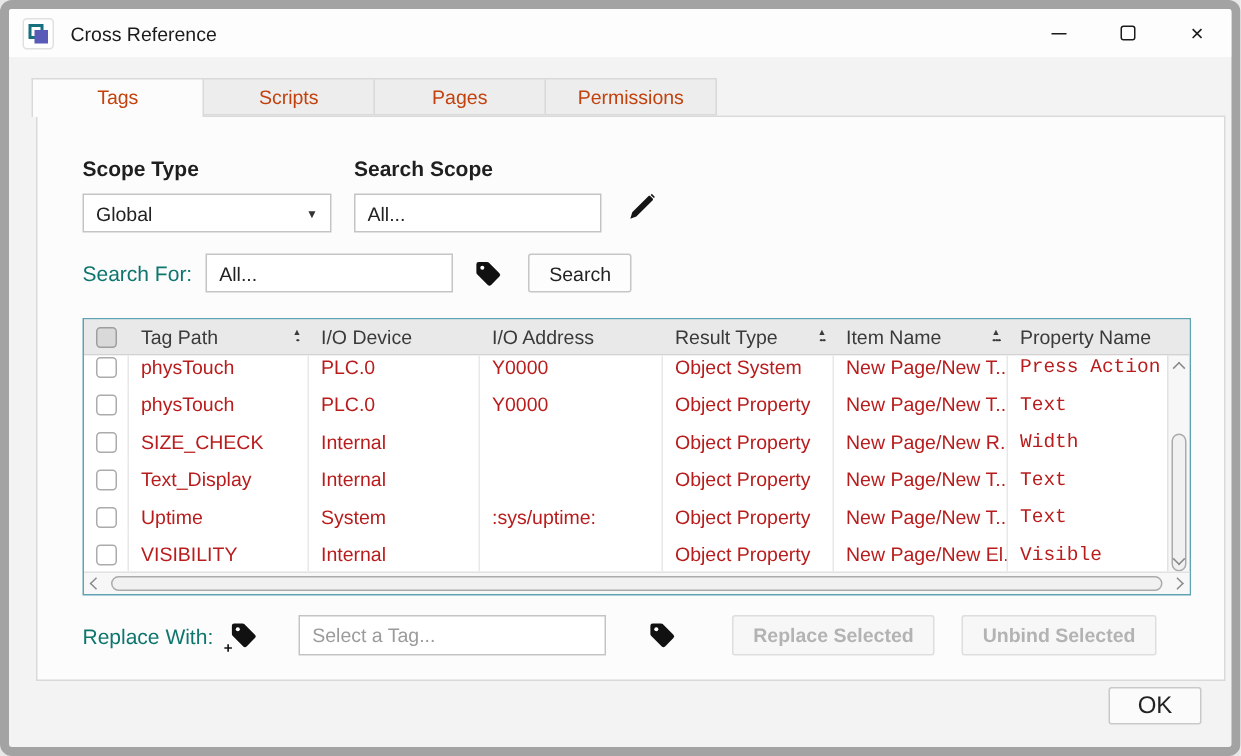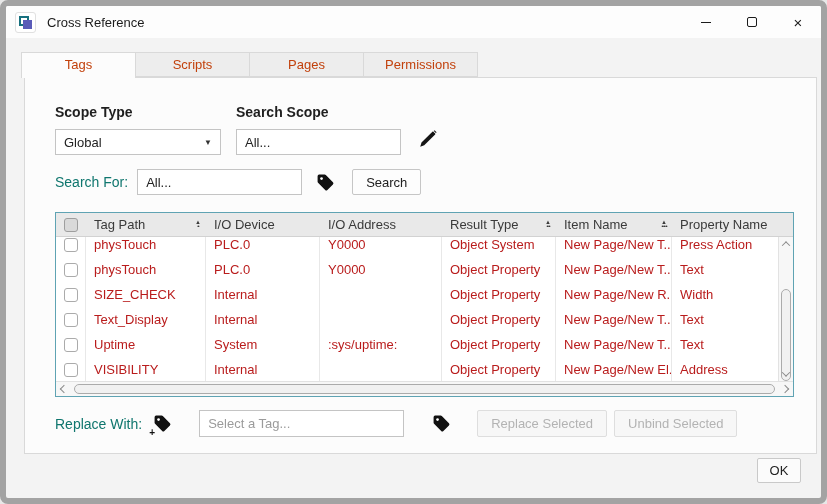--- a/index.html
+++ b/index.html
@@ -62,21 +62,21 @@
   .c3{width:122px;flex:0 0 auto;}
   .c4{width:114px;flex:0 0 auto;}
   .c5{width:116px;flex:0 0 auto;justify-content:space-between;}
   .c6{flex:1;}
   .tmain{display:flex;flex:1;overflow:hidden;}
   .rows-viewport{flex:1;overflow:hidden;}
   .rows{margin-top:-5px;}
   .trow{display:flex;height:25px;align-items:center;font-size:13px;color:#b91c1c;background:#fff;}
   .tcell{display:flex;align-items:center;height:100%;padding-left:8px;border-right:1px solid #e8e8e8;
     overflow:hidden;white-space:nowrap;}
-  .tcell.c6{border-right:none;}
+  .tcell.c6{border-right:none;font-family:Liberation Mono, monospace;}
   .tcell.c0{padding-left:0;justify-content:center;}
   .cb{width:14px;height:14px;border:1px solid #ababab;border-radius:3px;background:#fff;flex:0 0 auto;}
   .cb.hdr{background:#d9d9d9;border-color:#9e9e9e;}
   
   .vscroll{width:15px;flex:0 0 auto;background:#f7f7f7;border-left:1px solid #e2e2e2;
     display:flex;flex-direction:column;align-items:center;}
   .v-arrow{height:14px;width:100%;display:flex;align-items:center;justify-content:center;flex:0 0 auto;}
   .v-track{flex:1;width:100%;position:relative;}
   .v-thumb{position:absolute;top:38px;left:2px;right:2px;height:92px;background:#f1f1f1;
     border:1px solid #ababab;border-radius:6px;}
@@ -85,26 +85,26 @@
   .h-arrow{width:16px;height:100%;display:flex;align-items:center;justify-content:center;flex:0 0 auto;}
   .h-thumb{flex:1;height:10px;margin:0 2px;background:#f1f1f1;border:1px solid #ababab;border-radius:6px;}
   .chev{width:6px;height:6px;border-left:1.5px solid #8a8a8a;border-top:1.5px solid #8a8a8a;display:inline-block;}
   .chev.up{transform:rotate(45deg) translate(1px,1px);}
   .chev.down{transform:rotate(225deg) translate(1px,1px);}
   .chev.left{transform:rotate(-45deg);}
   .chev.right{transform:rotate(135deg);}
   
   .replace-row{margin-top:13px;}
   .replace-row .tinput{width:205px;height:27px;margin:0 26px;}
-  .replace-row .btn{height:27px;margin-left:7px;}
+  .replace-row .btn{height:27px;margin-left:18px;font-weight:bold;}
   .gap18{width:18px;flex:0 0 auto;}
   
-  .ok-btn{position:absolute;right:20px;bottom:15px;width:44px;height:25px;background:#fbfbfb;
+  .ok-btn{position:absolute;right:20px;bottom:15px;width:62px;height:25px;background:#fbfbfb;
     border:1px solid #c9c9c9;border-radius:2px;font-family:"Liberation Sans",sans-serif;
-    font-size:13px;color:#222;}
+    font-size:16px;color:#222;}
 </style>
 </head>
 <body>
 
 <div class="window">
 
   <div class="titlebar">
     <span class="app-icon">
       <span class="sq-teal"></span>
       <span class="sq-purple"></span>
@@ -261,21 +261,21 @@
             </div>
             <div class="trow">
               <div class="tcell c0">
                   <span class="cb"></span>
                 </div>
               <div class="tcell c1">VISIBILITY</div>
               <div class="tcell c2">Internal</div>
               <div class="tcell c3"></div>
               <div class="tcell c4">Object Property</div>
               <div class="tcell c5">New Page/New El...</div>
-              <div class="tcell c6">Address</div>
+              <div class="tcell c6">Visible</div>
             </div>
           </div>
         </div>
         <div class="vscroll">
           <span class="v-arrow">
               <span class="chev up"></span>
             </span>
           <span class="v-track">
               <span class="v-thumb"></span>
             </span>

